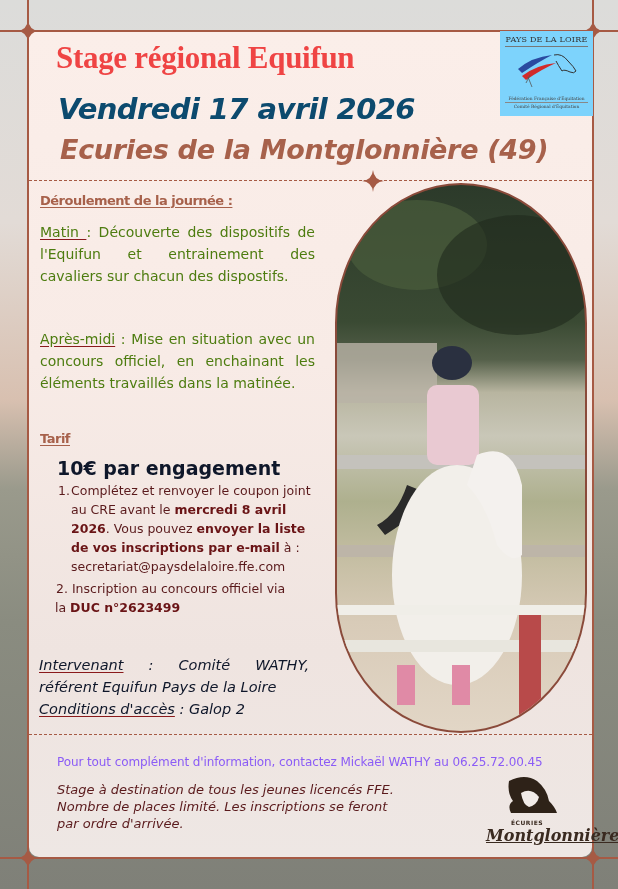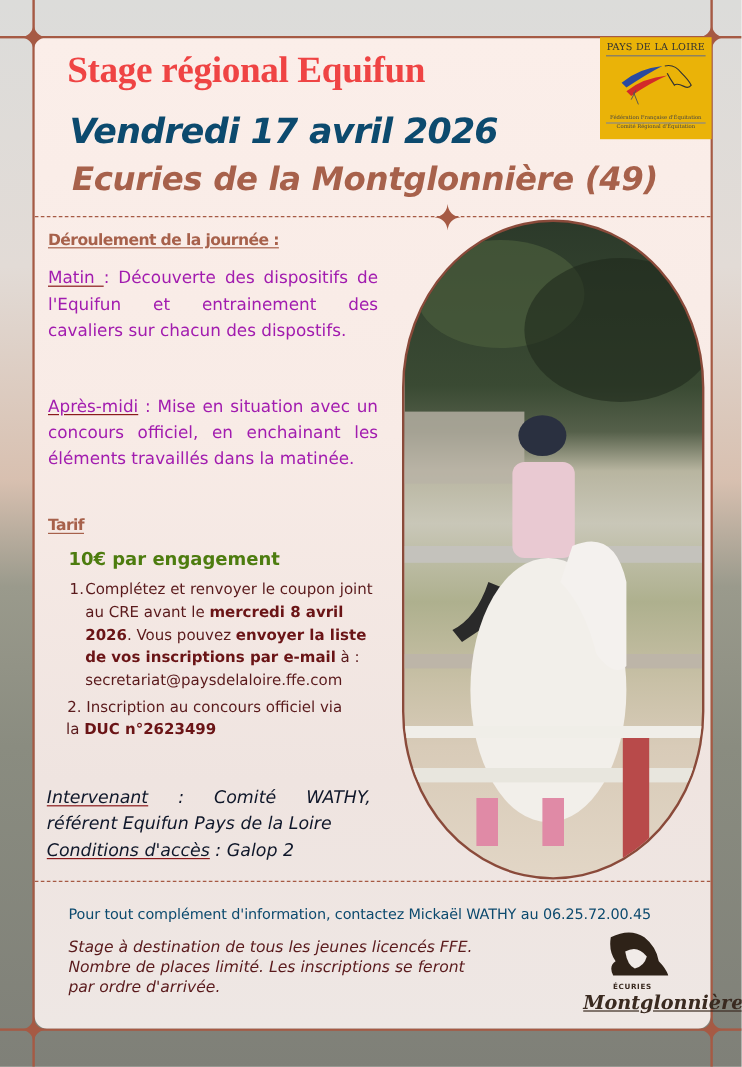--- a/index.html
+++ b/index.html
@@ -30,62 +30,62 @@
     font-family: "DejaVu Sans", sans-serif; font-weight: bold; font-style: italic; font-size: 29px;
     color: #0c4a6e; letter-spacing: -0.6px;
   }
   .title3 {
     position: absolute; left: 60px; top: 134px;
     font-family: "DejaVu Sans", sans-serif; font-weight: bold; font-style: italic; font-size: 27px;
     color: #a7614b; letter-spacing: -0.3px;
   }
   .ffe-logo {
     position: absolute; left: 500px; top: 31px; width: 93px; height: 85px;
-    background: #eab308; padding: 4px 5px; text-align: center;
+    background: #7dd3fc; padding: 4px 5px; text-align: center;
   }
   .ffe-top { font-family: "DejaVu Serif", serif; font-size: 8px; color: #333; border-bottom: 0.7px solid #777; padding-bottom: 2px; letter-spacing: 0.2px; }
   .ffe-bottom { font-family: "DejaVu Serif", serif; font-size: 4.4px; color: #444; line-height: 7px; margin-top: 2px; }
   .ffe-bottom div:first-child { border-bottom: 0.5px solid #888; }
   .dash { position: absolute; left: 29px; width: 563px; border-top: 1.5px dashed #a65a44; }
   .dash1 { top: 180px; }
   .dash2 { top: 734px; }
   .sec-title {
     position: absolute; left: 40px; font-weight: bold; font-size: 13px; color: #a7614b;
     text-decoration: underline; text-underline-offset: 2px; letter-spacing: -0.5px;
   }
   .sec-title.t1 { top: 193px; }
   .sec-title.t2 { top: 431px; }
   .para {
     position: absolute; left: 40px; width: 275px; font-size: 14px; line-height: 22px;
-    color: #a21caf; text-align: justify; text-align-last: left;
+    color: #4d7c0f; text-align: justify; text-align-last: left;
   }
   .para .lbl { text-decoration: underline; text-decoration-color: #8a1a1c; text-underline-offset: 2px; }
   .p1 { top: 221px; }
   .p2 { top: 328px; }
-  .price { position: absolute; left: 57px; top: 457px; font-weight: bold; font-size: 15px; color: #4d7c0f; }
+  .price { position: absolute; left: 57px; top: 457px; font-weight: bold; font-size: 19px; color: #0f172a; }
   .list { position: absolute; left: 58px; top: 481px; width: 260px; font-size: 12.5px; line-height: 19px; color: #5a1a1c; }
   .list .item { display: flex; }
   .list .num { width: 13px; flex: none; }
   .list .body { flex: 1; }
   .list b { color: #6a1416; }
   .list .email { display: block; }
   .list .item2 { margin-top: 3px; margin-left: -2px; }
   .list .item2 .l2 { margin-left: -1px; }
   .bottom-block {
     position: absolute; left: 39px; top: 654px; width: 270px; font-style: italic; font-size: 14.5px; line-height: 22px; color: #0f172a;
   }
   .bottom-block .row1 { display: flex; justify-content: space-between; }
   .bottom-block .lbl { text-decoration: underline; text-decoration-color: #8a1a1c; text-underline-offset: 2px; }
   .photo {
     position: absolute; left: 335px; top: 183px; width: 252px; height: 550px;
     border-radius: 126px 126px 126px 126px / 140px 140px 140px 140px;
     border: 2px solid #8a4a3a; overflow: hidden;
     background: linear-gradient(180deg, #2c3a2a 0%, #3a4a33 25%, #55604a 32%, #b8b5a0 38%, #c9c7b8 46%, #aeb08e 58%, #c8c0a6 70%, #d8cbb8 80%, #e2d6c6 100%);
   }
-  .contact { position: absolute; left: 57px; top: 755px; font-size: 12px; color: #0c4a6e; letter-spacing: -0.1px; }
+  .contact { position: absolute; left: 57px; top: 755px; font-size: 12px; color: #8b5cf6; letter-spacing: -0.1px; }
   .notes { position: absolute; left: 57px; top: 781px; width: 420px; font-style: italic; font-size: 13px; line-height: 17px; color: #5a1a1c; }
   .ecuries-logo { position: absolute; left: 486px; top: 775px; width: 82px; height: 68px; text-align: center; }
   .ecuries-logo .small { font-size: 6px; font-weight: bold; color: #3a2a20; letter-spacing: 0.5px; margin-top: -2px; }
   .ecuries-logo .script { font-family: "DejaVu Serif", serif; font-style: italic; font-weight: bold; font-size: 16px; color: #3a2a20; text-decoration: underline; }
 </style>
 </head>
 <body>
 
 <div class="frame-line fl-v1"></div>
 <div class="frame-line fl-v2"></div>

